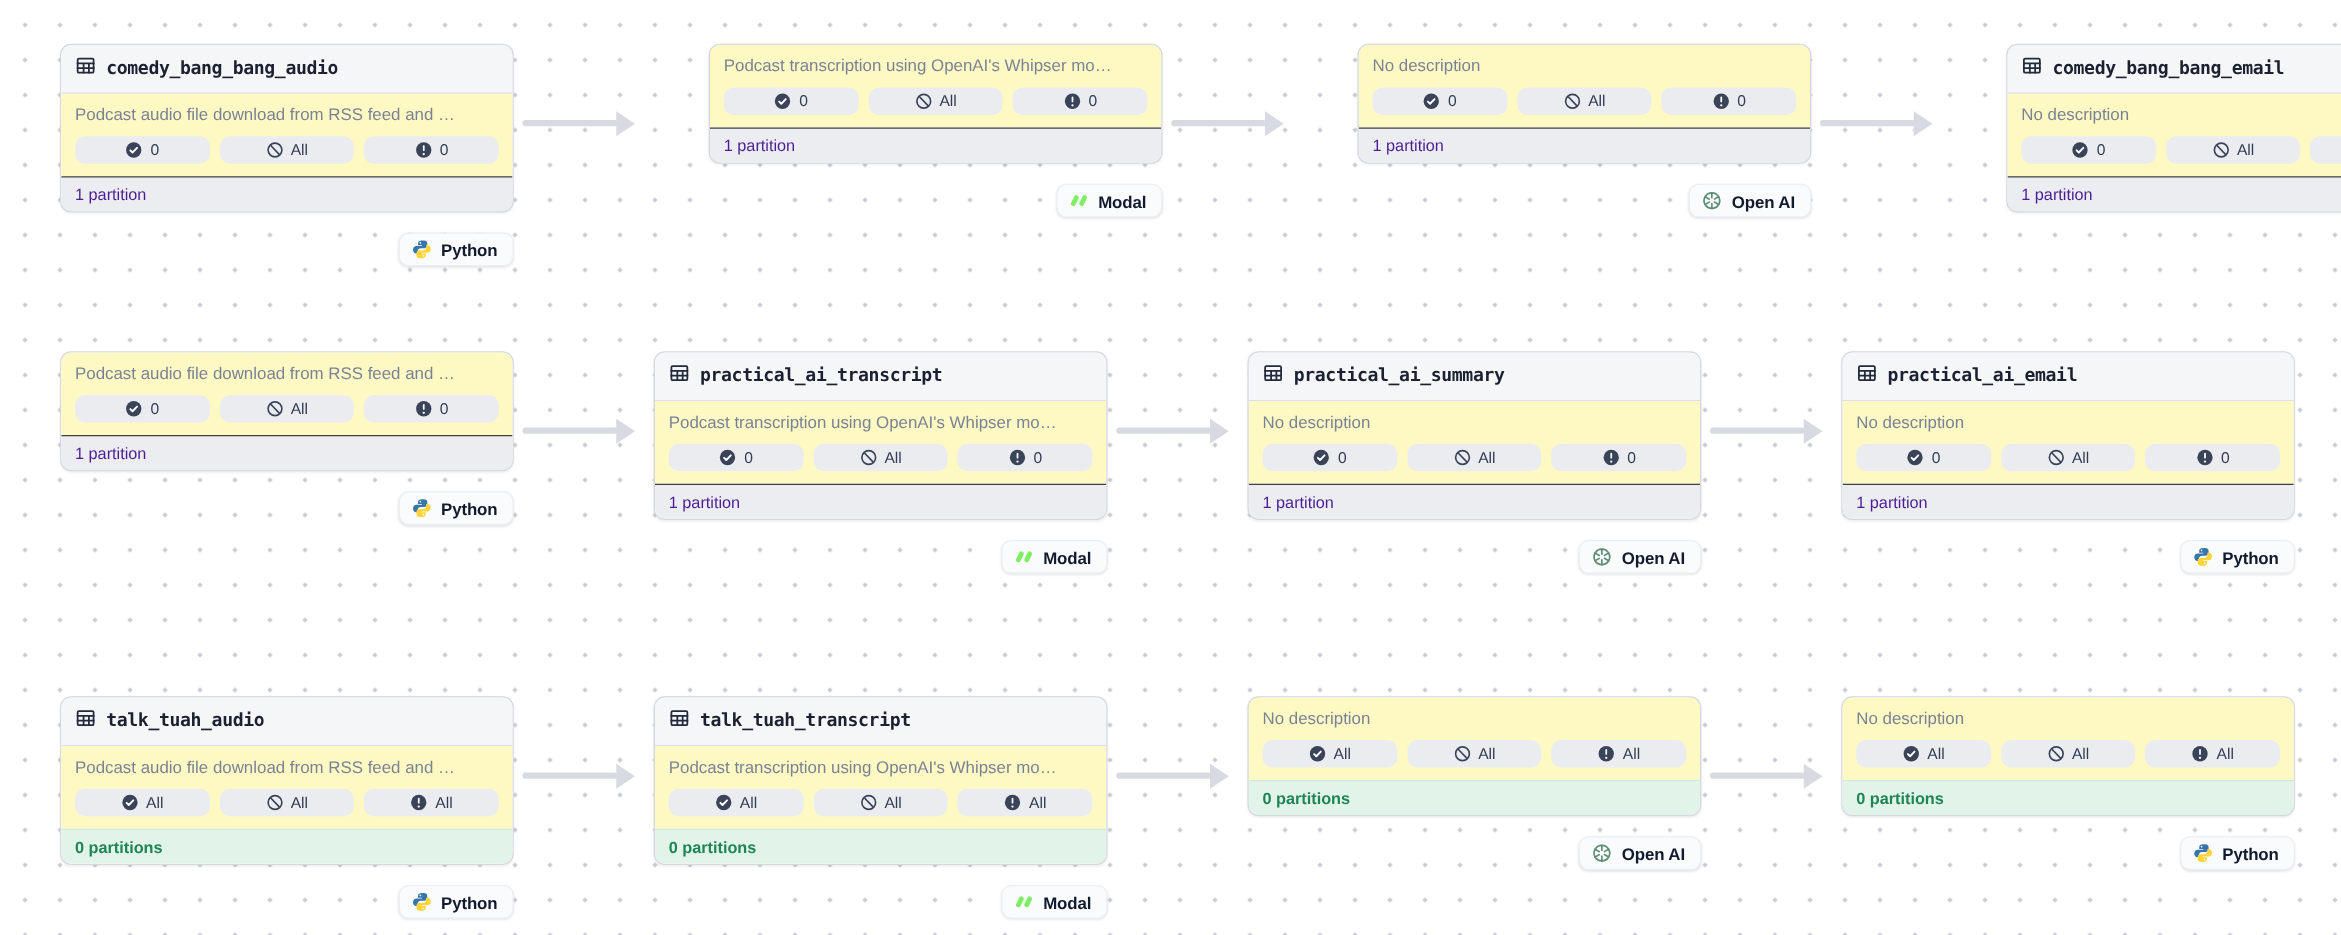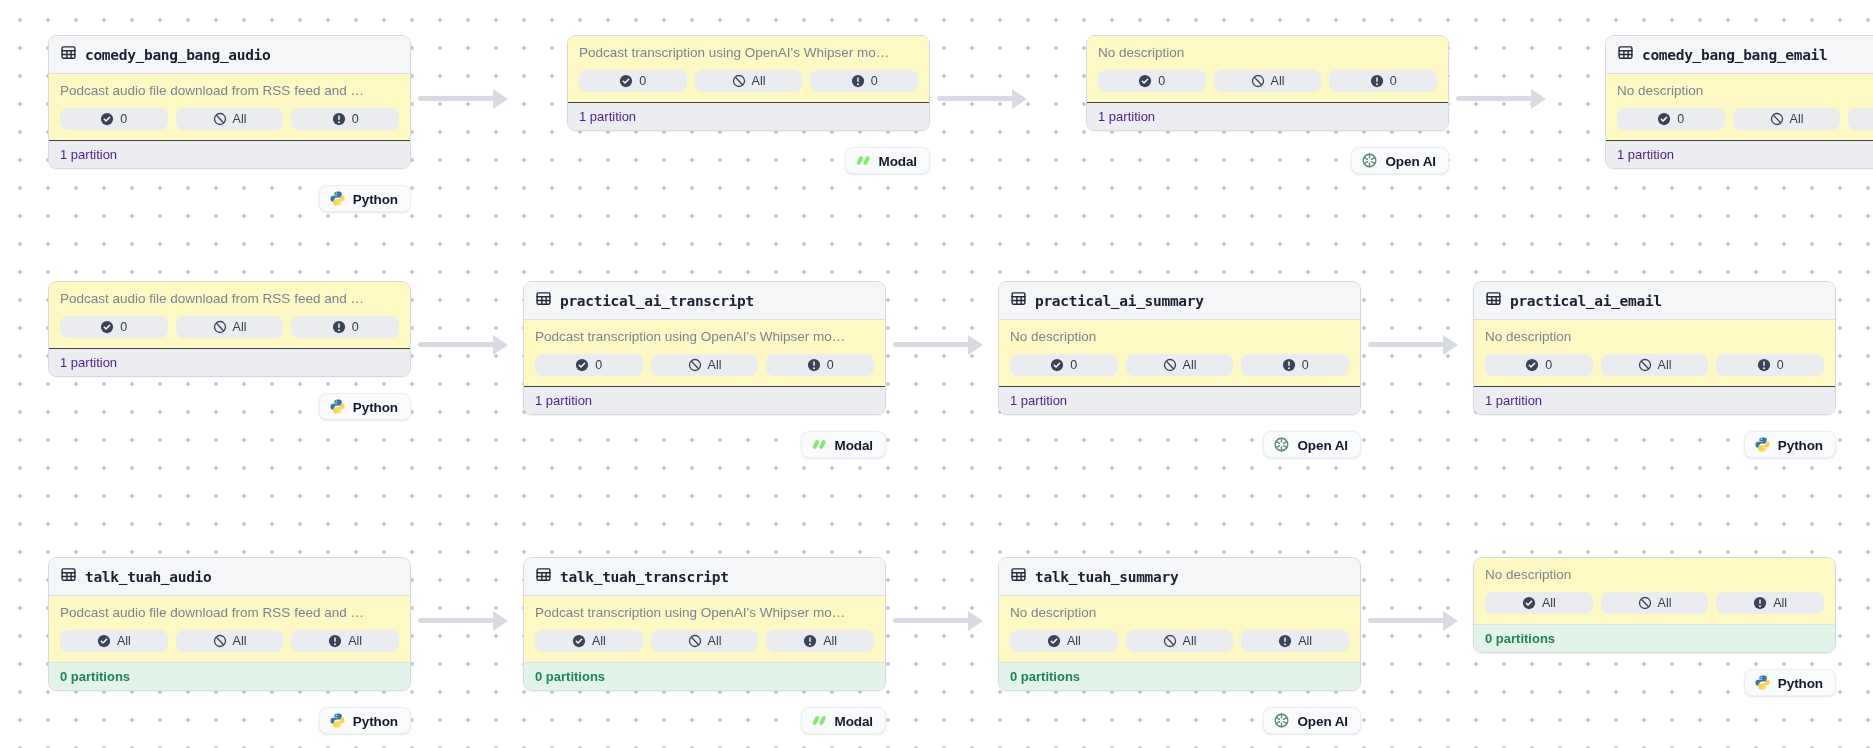--- a/index.html
+++ b/index.html
@@ -694,29 +694,20 @@
         <span class="label">Modal</span>
       </span>
     </div>
     <div class="arrow">
       <div class="arrow-bar"></div>
       <div class="arrow-head"></div>
     </div>
   </div>
       <div class="cell">
     <div class="card">
-      <div class="card-header">
-        <span>
-          <svg width="17" height="17" viewBox="0 0 24 24" fill="none" stroke="#222a3b" stroke-width="2" stroke-linecap="square">
-            <rect x="3" y="4" width="18" height="16" rx="1.5"></rect>
-            <path d="M3 9.5h18M3 14.75h18M9.7 9.5V20M15.7 9.5V20"></path>
-          </svg>
-        </span>
-        <span class="asset-name">talk_tuah_summary</span>
-      </div>
       <div class="card-body">
         <div class="asset-desc">No description</div>
         <div class="badge-row">
           <button class="pill">
             <span>
               <svg width="14" height="14" viewBox="0 0 16 16">
                     <circle cx="8" cy="8" r="7" fill="#3a4358"></circle>
                     <path d="M4.9 8.3l2 2 4.1-4.3" stroke="#fff" stroke-width="1.7" fill="none" stroke-linecap="round" stroke-linejoin="round"></path>
                   </svg>
             </span>

